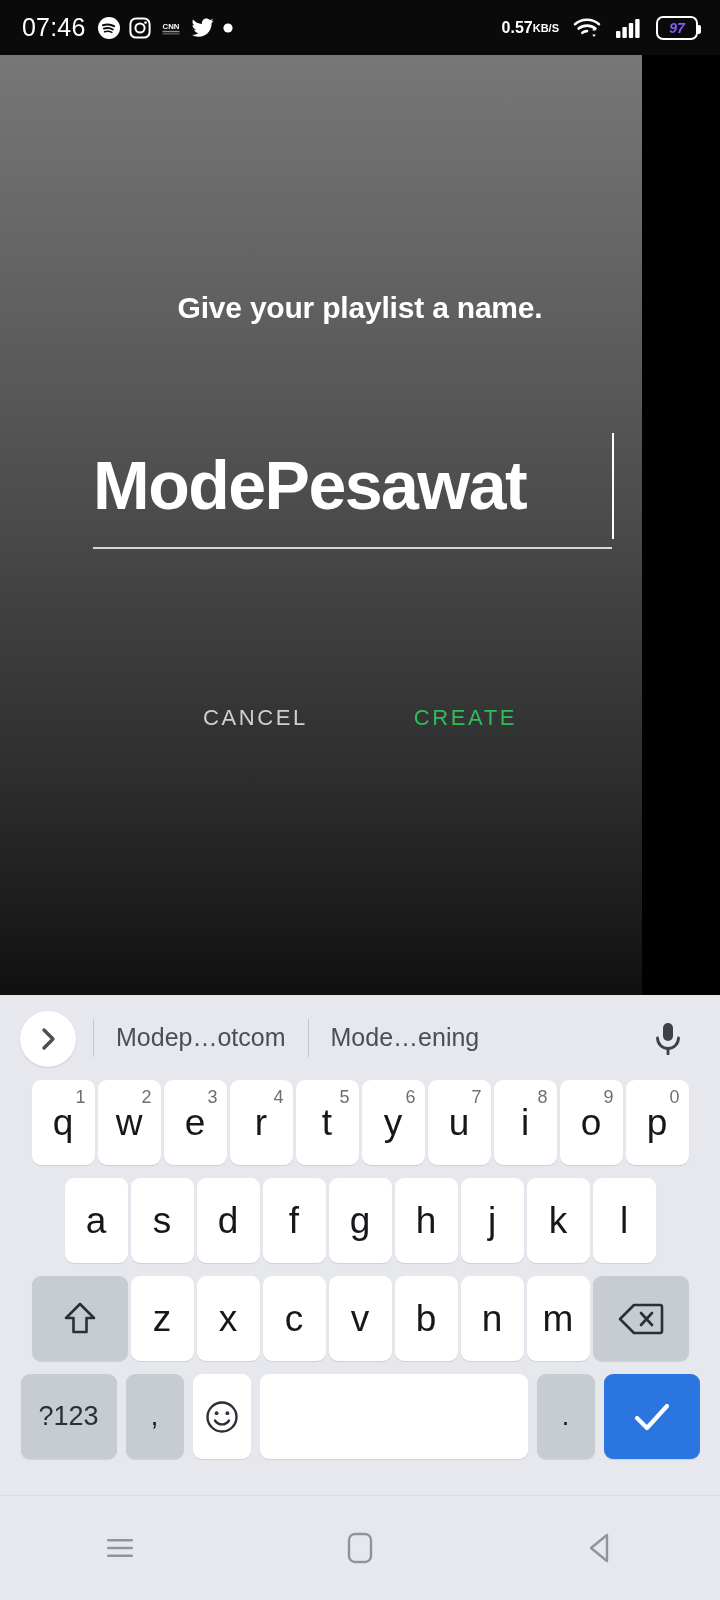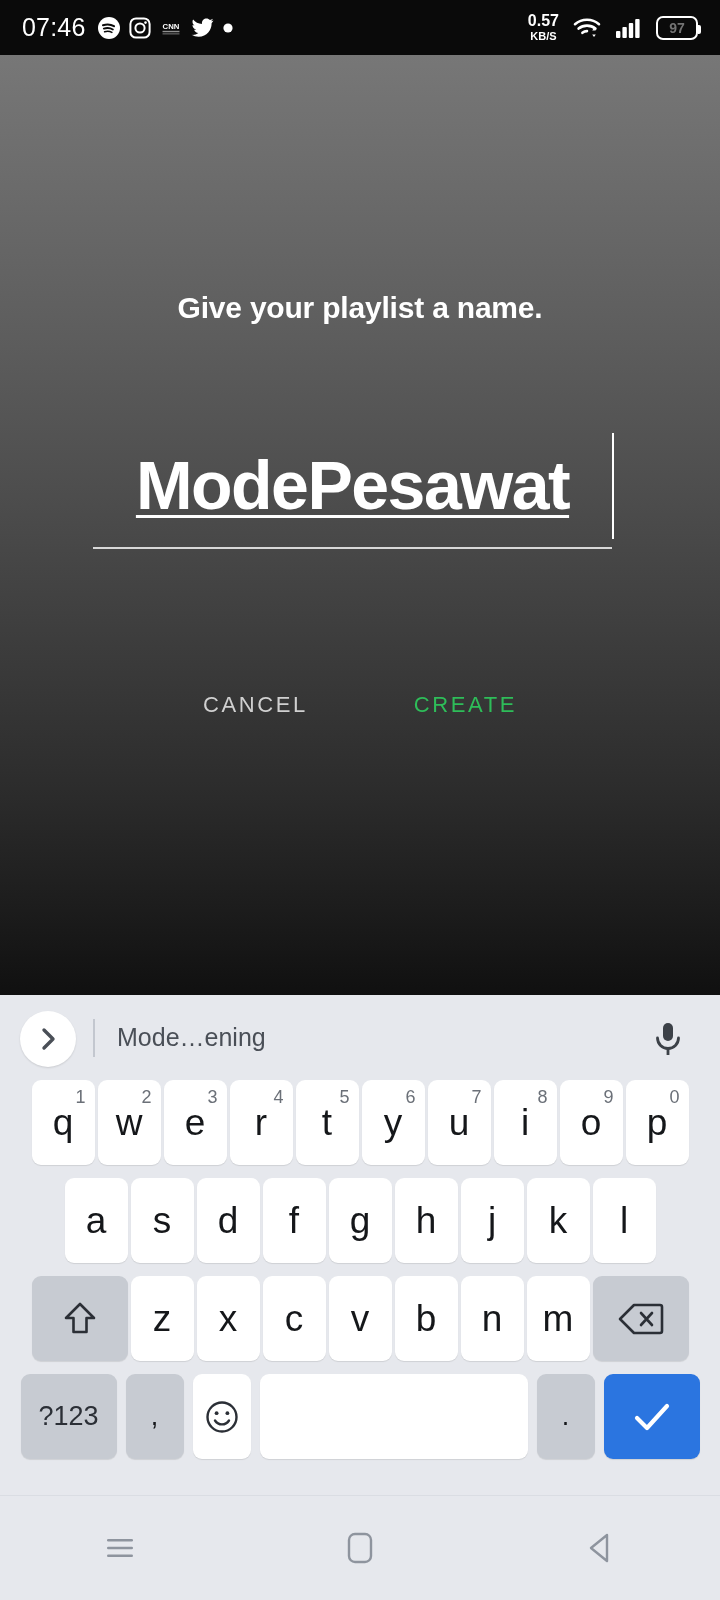--- a/index.html
+++ b/index.html
@@ -14,62 +14,62 @@
   
   #status-bar {
     position:absolute; top:0; left:0; width:720px; height:55px;
     background:#0a0a0a; display:flex; align-items:center;
     padding:0 22px; color:#fff;
   }
   #status-left { display:flex; align-items:center; gap:7px; }
   #status-clock { font-size:25px; font-weight:400; letter-spacing:0.2px; margin-right:4px; }
   .sicon { display:flex; align-items:center; }
   #status-right { margin-left:auto; display:flex; align-items:center; gap:13px; }
-  #net-speed { display:flex; flex-direction:column; align-items:center; line-height:1;
+  #net-speed { display:flex; flex-direction:row; align-items:center; line-height:1;
                font-weight:700; }
   #net-speed .v { font-size:16px; }
   #net-speed .u { font-size:11px; margin-top:2px; }
   #battery {
     position:relative; width:42px; height:24px; border:2.5px solid #fff;
     border-radius:7px; display:flex; align-items:center; justify-content:center;
   }
   #battery:after{ content:""; position:absolute; right:-5px; top:7px; width:3px; height:9px;
     background:#fff; border-radius:0 2px 2px 0; }
-  #battery span { font-size:14px; font-weight:700; color:#737373; }
+  #battery span { font-size:14px; font-weight:700; color:#8b5cf6;font-style:italic; }
 
   
   #dialog {
-    position:absolute; top:55px; left:0; width:720px; height:940px;
+    position:absolute; top:55px; left:0; width:642px; height:940px;
     background:linear-gradient(to bottom,#777777 0%, #6b6b6b 14%, #5d5d5d 30%,
                #4c4c4c 48%, #3b3b3b 64%, #2b2b2b 79%, #1c1c1c 91%, #101010 100%);
   }
   #dialog-title {
     position:absolute; top:236px; left:0; width:720px; text-align:center;
     color:#fff; font-size:30px; font-weight:700; letter-spacing:-0.2px;
   }
   #name-field-wrap {
     position:absolute; top:382px; left:93px; width:519px; height:110px;
   }
   #name-field-text {
-    width:100%; text-align:center; color:#fff;
+    width:100%; text-align:left; color:#fff;
     font-size:68px; font-weight:700; line-height:96px;
     letter-spacing:-1.5px; white-space:nowrap;
-    text-decoration:underline; text-decoration-thickness:3px;
+    text-decoration-thickness:3px;
     text-underline-offset:6px;
   }
   #caret {
     position:absolute; right:-2px; top:-4px; width:2px; height:106px;
     background:#fff;
   }
   #field-underline {
     position:absolute; top:492px; left:93px; width:519px; height:2px;
     background:#d8d8d8;
   }
   #dialog-actions {
-    position:absolute; top:627px; left:0; width:720px;
+    position:absolute; top:640px; left:0; width:720px;
     display:flex; justify-content:center; gap:78px;
   }
   .dlg-btn {
     font-size:22px; font-weight:500; letter-spacing:2.6px;
     padding:10px 14px; background:transparent; border:none; cursor:pointer;
     font-family:"Liberation Sans", sans-serif;
   }
   #cancel-button { color:#d0d0d0; }
   #create-button { color:#2ebd59; }
 
@@ -229,20 +229,21 @@
   <div id="keyboard">
 
     <div id="suggestion-bar">
       <div id="expand-button">
         <svg width="26" height="26" viewBox="0 0 26 26">
           <path d="M9 4l9 9-9 9" stroke="#4a4f57" stroke-width="3.4" fill="none" stroke-linecap="round" stroke-linejoin="round"></path>
         </svg>
       </div>
       <div id="suggestions">
         <div class="sugg-sep"></div>
+        <div class="suggestion">Modep…otcom</div>
         <div class="sugg-sep"></div>
         <div class="suggestion">Mode…ening</div>
       </div>
       <div id="mic-button">
         <svg width="34" height="40" viewBox="0 0 34 40">
           <rect x="12" y="4" width="10" height="18" rx="5" fill="#3c4148"></rect>
           <path d="M6.5 19c0 5.8 4.7 10.5 10.5 10.5S27.5 24.8 27.5 19" stroke="#3c4148" stroke-width="2.8" fill="none" stroke-linecap="round"></path>
           <rect x="15.6" y="29" width="2.8" height="7" fill="#3c4148"></rect>
         </svg>
       </div>

